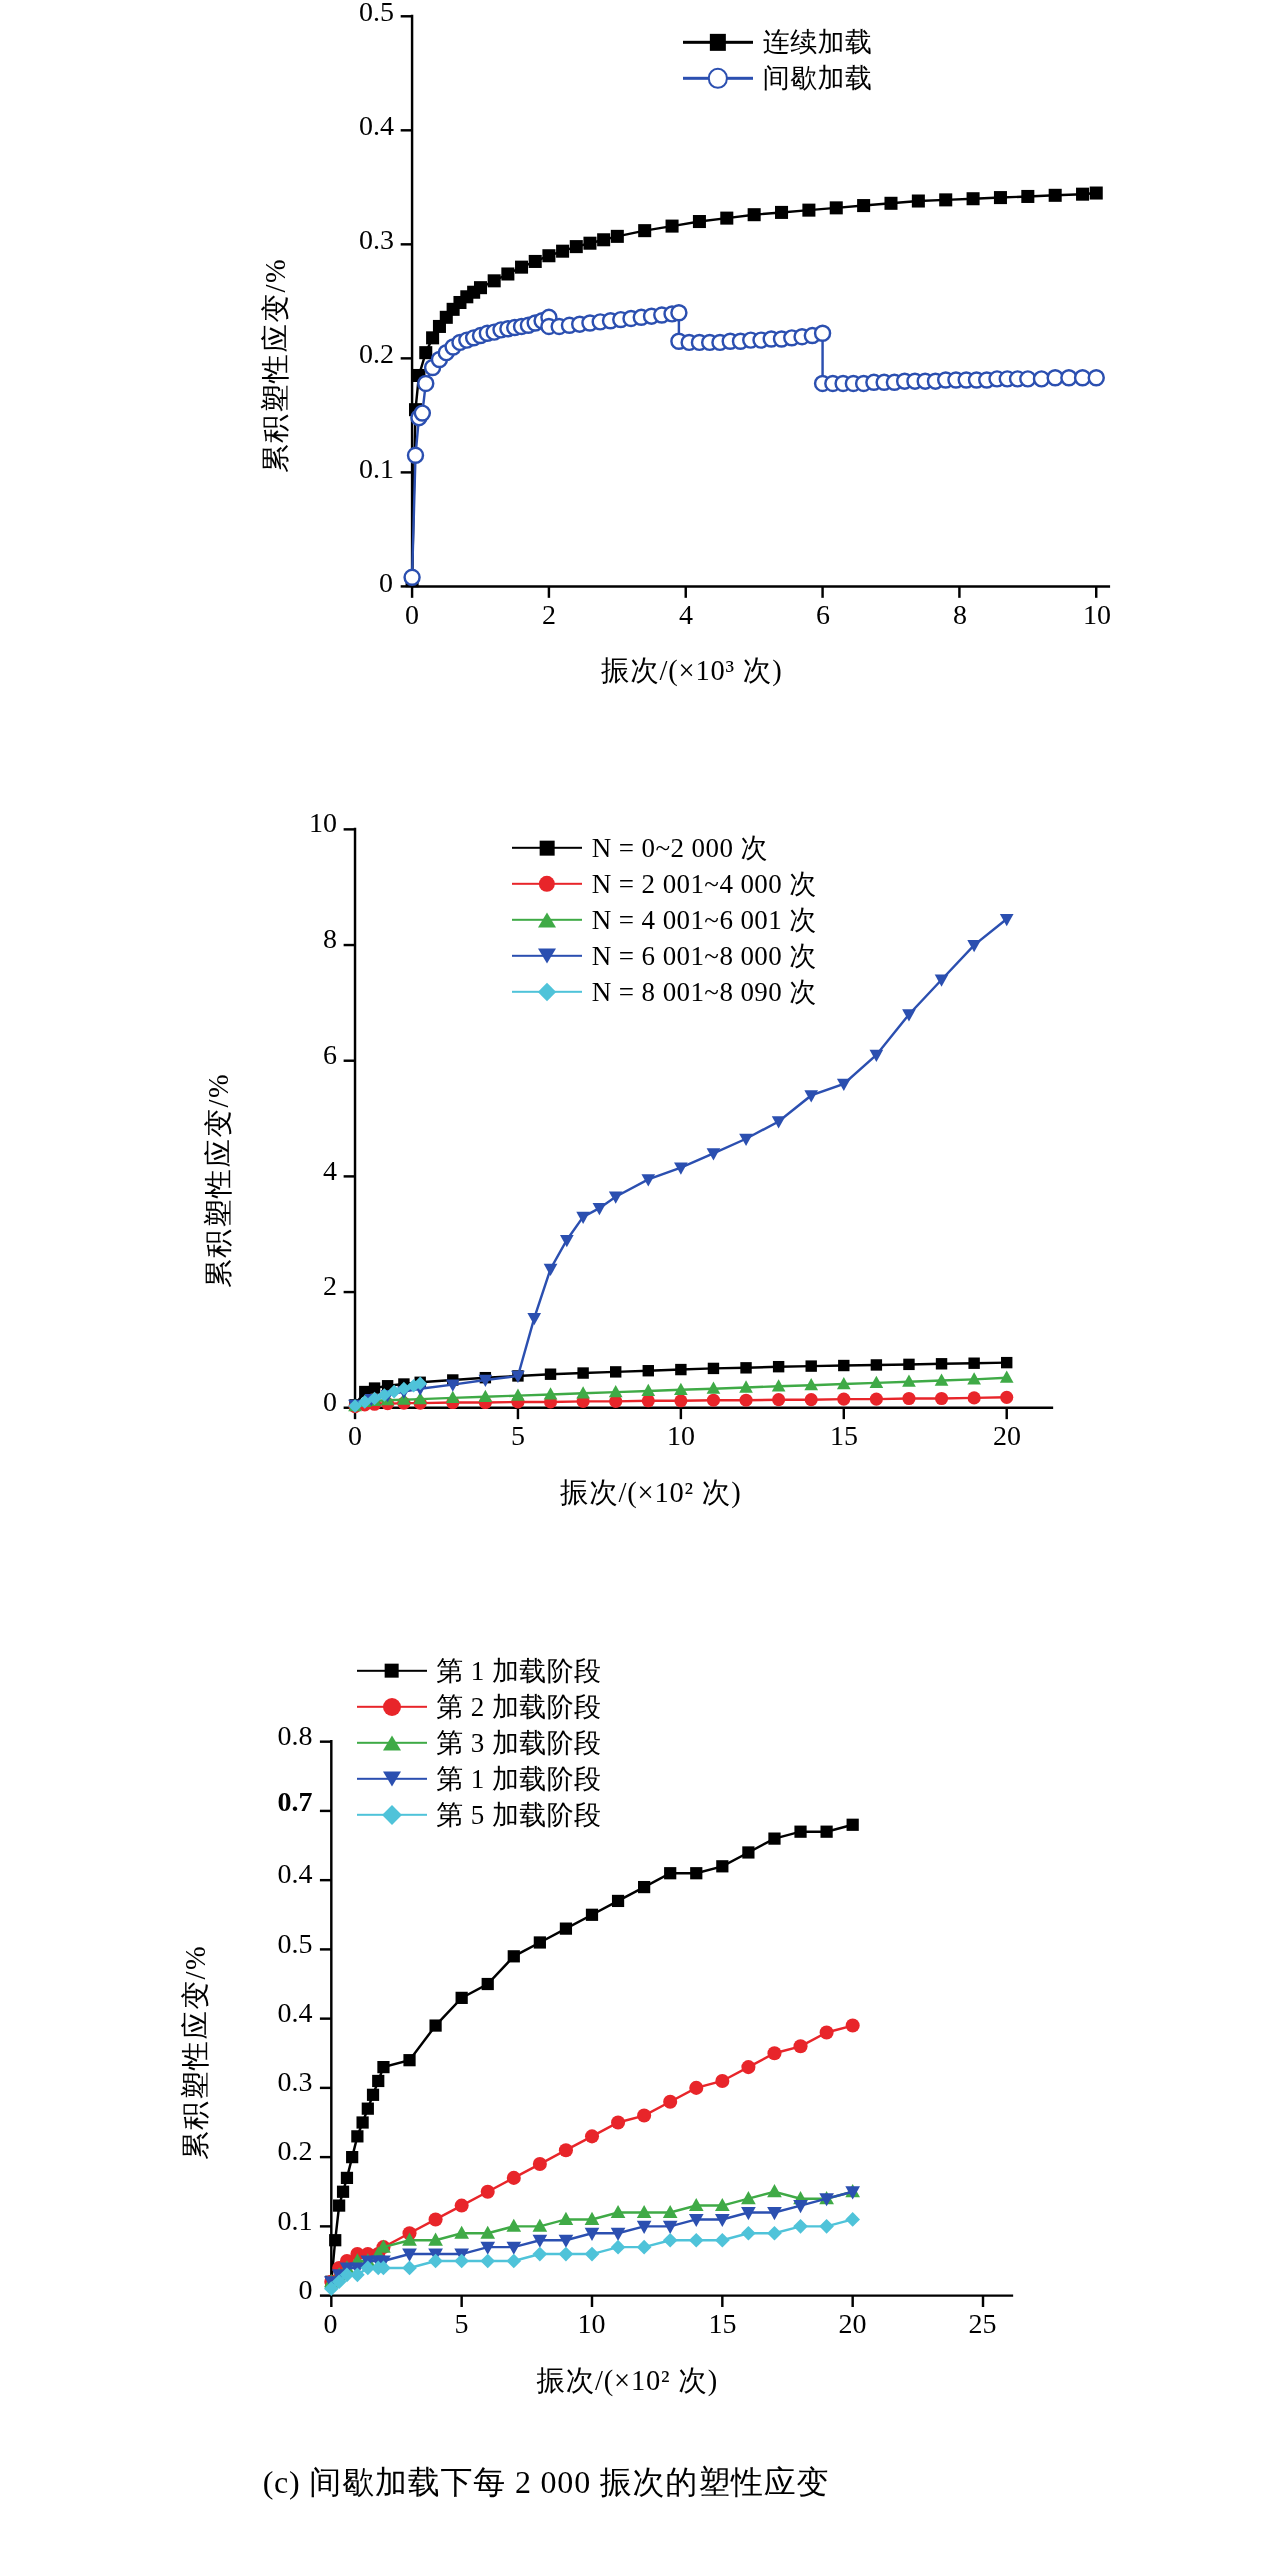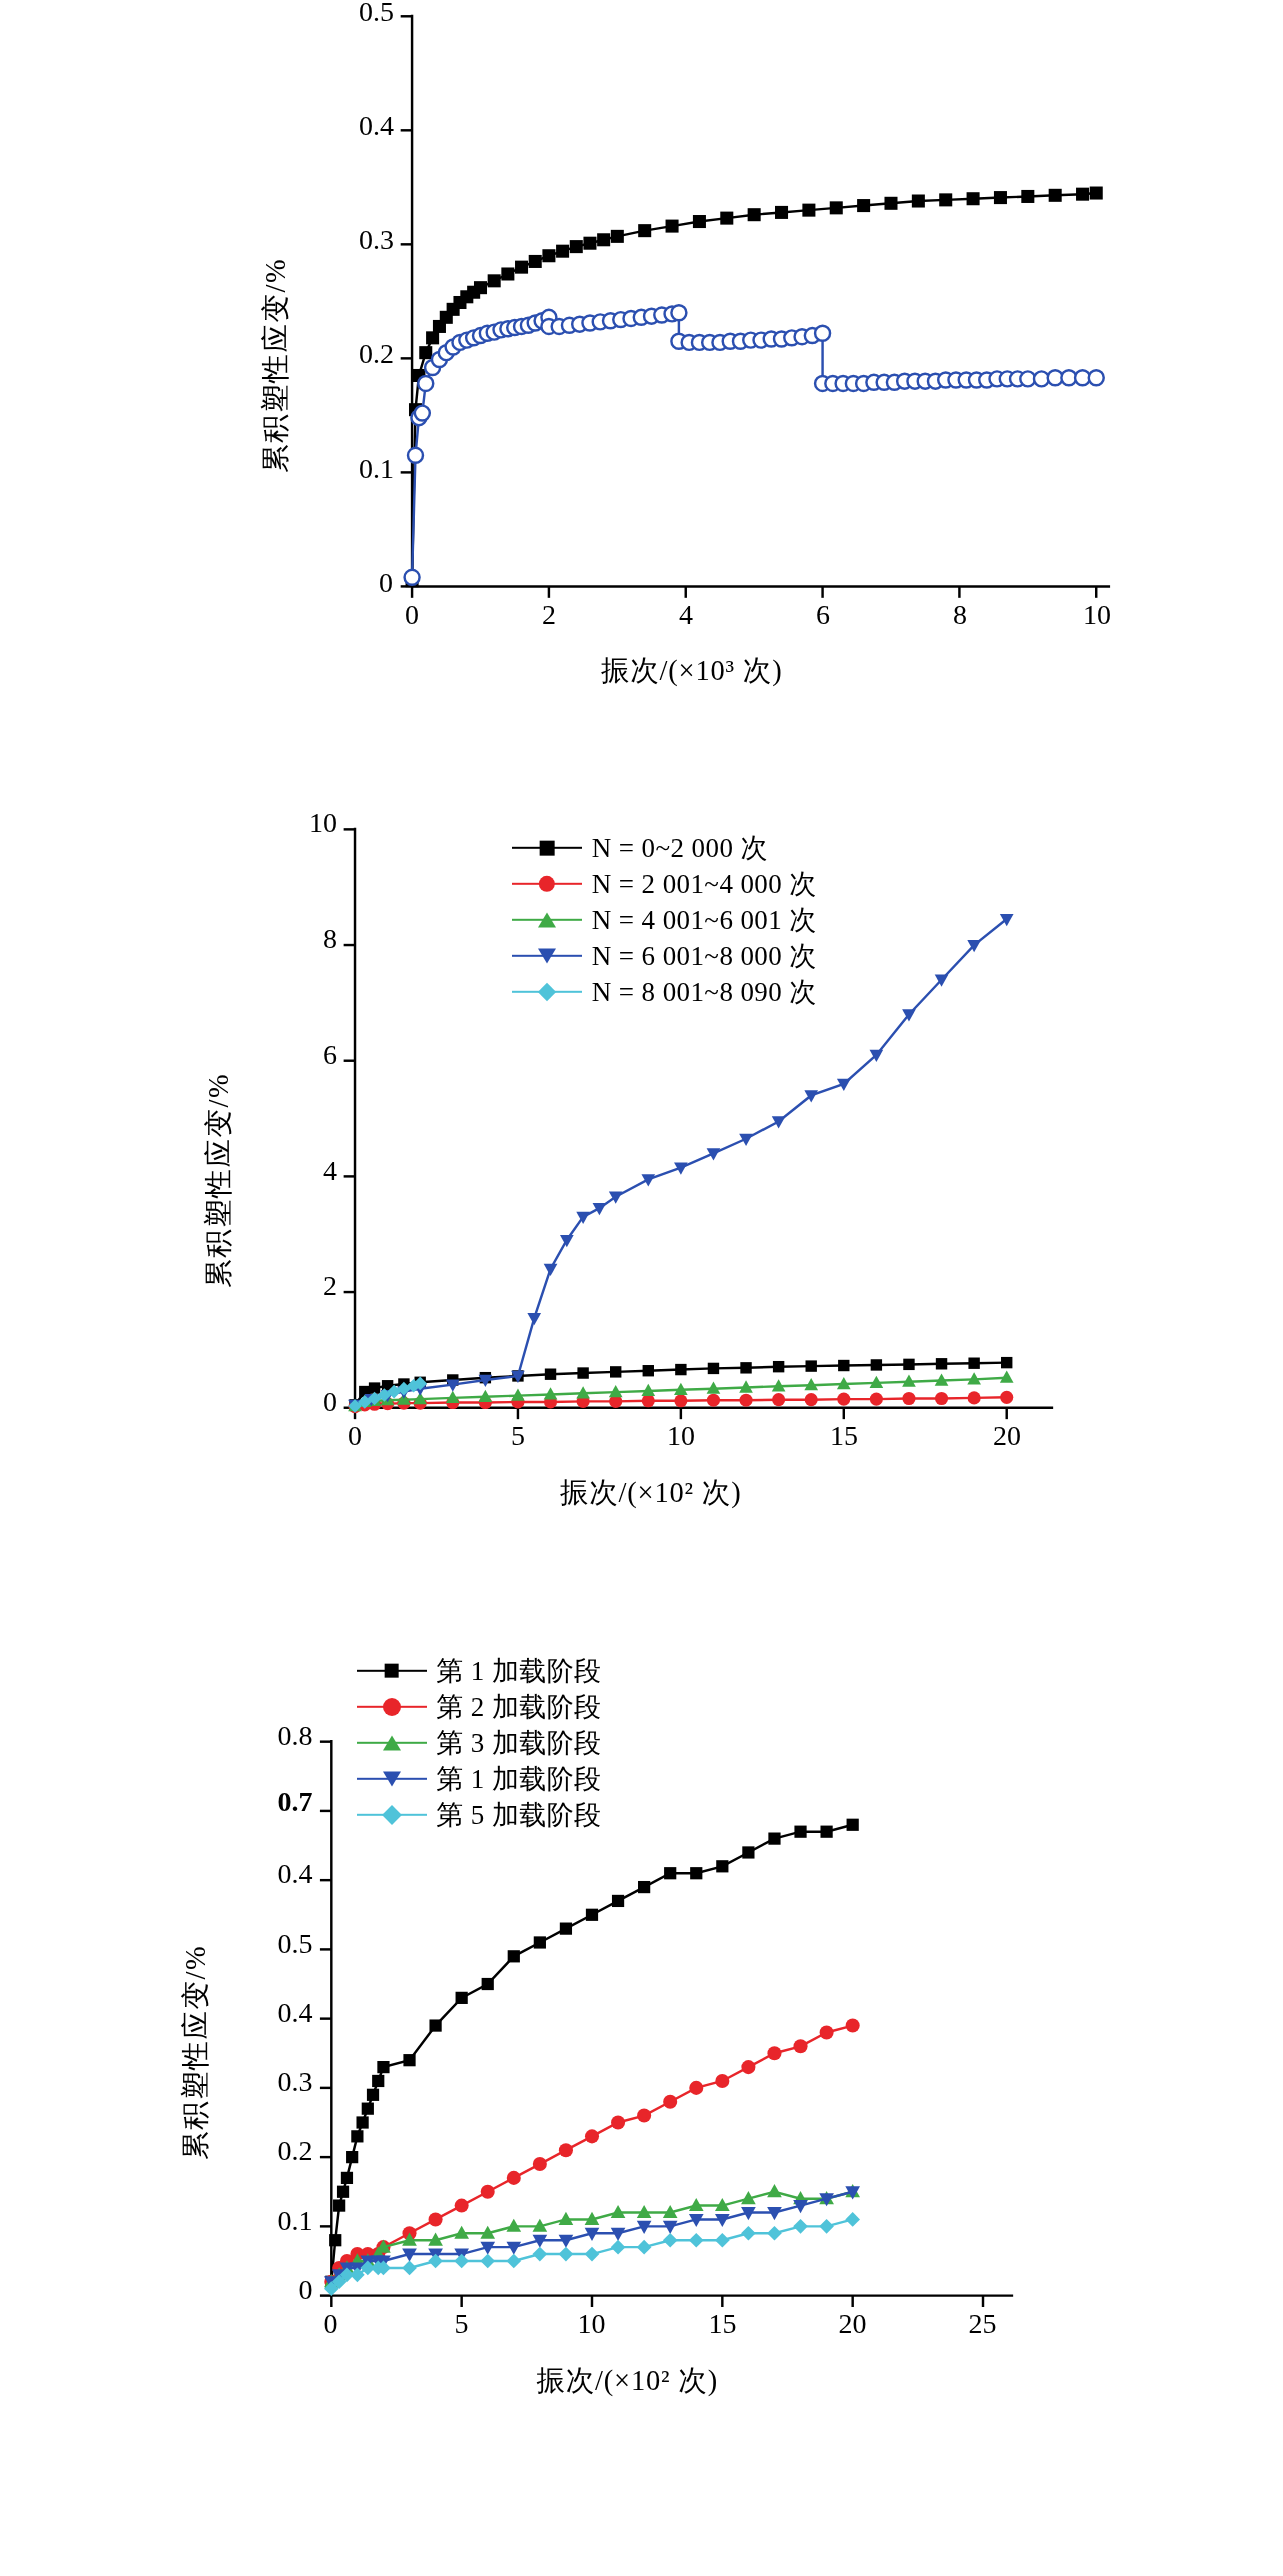--- a/index.html
+++ b/index.html
@@ -266,20 +266,36 @@
               <circle cx="1004" cy="465.20000000000005" r="9.2" fill="#ffffff" stroke="#2b4fb0" stroke-width="3"></circle>
               <circle cx="1020.8" cy="465.20000000000005" r="9.2" fill="#ffffff" stroke="#2b4fb0" stroke-width="3"></circle>
               <circle cx="1037.6" cy="463.8" r="9.2" fill="#ffffff" stroke="#2b4fb0" stroke-width="3"></circle>
               <circle cx="1054.4" cy="463.8" r="9.2" fill="#ffffff" stroke="#2b4fb0" stroke-width="3"></circle>
               <circle cx="1071.2" cy="463.8" r="9.2" fill="#ffffff" stroke="#2b4fb0" stroke-width="3"></circle>
               <circle cx="1088" cy="463.8" r="9.2" fill="#ffffff" stroke="#2b4fb0" stroke-width="3"></circle>
             </g>
           </g>
       </svg>
 
+      <div class="legend" style="left:473px; top:24.4px;">
+        <div class="legend-row">
+          <span class="legend-sample">
+            <span class="lline" style="background:#000000;"></span>
+            <span class="lmark" style="width:16.3px;height:16.3px;background:#000000;"></span>
+          </span>
+          <span class="legend-label">连续加载</span>
+        </div>
+        <div class="legend-row">
+          <span class="legend-sample">
+            <span class="lline" style="background:#2b4fb0;"></span>
+            <span class="lmark" style="width:16.3px;height:16.3px;border:2.4px solid #2b4fb0;border-radius:50%;background:#ffffff;"></span>
+          </span>
+          <span class="legend-label">间歇加载</span>
+        </div>
+      </div>
     </div>
   </div>
 
   <div class="figure fig-b">
     <div class="plot-wrap" style="width:978px;height:733px;left:0;">
       <div class="ylabel" style="left:47px; top:489px;">累积塑性应变/%</div>
 
       <div class="tick-y" style="left:98px; top:603px; width:86px;">0</div>
       <div class="tick-y" style="left:98px; top:487px; width:86px;">2</div>
       <div class="tick-y" style="left:98px; top:372px; width:86px;">4</div>
@@ -697,16 +713,17 @@
         </div>
         <div class="legend-row">
           <span class="legend-sample">
             <span class="lline" style="background:#4fc3d9;"></span>
             <span class="lmark" style="width:14px;height:14px;background:#4fc3d9;transform:translate(-50%,-50%) rotate(45deg);"></span>
           </span>
           <span class="legend-label">第 5 加载阶段</span>
         </div>
       </div>
     </div>
+    <div class="caption" style="position:absolute;left:0;top:823px;width:1092px;">(c) 间歇加载下每 2 000 振次的塑性应变</div>
   </div>
 
 </div>
 
 
 </body></html>

